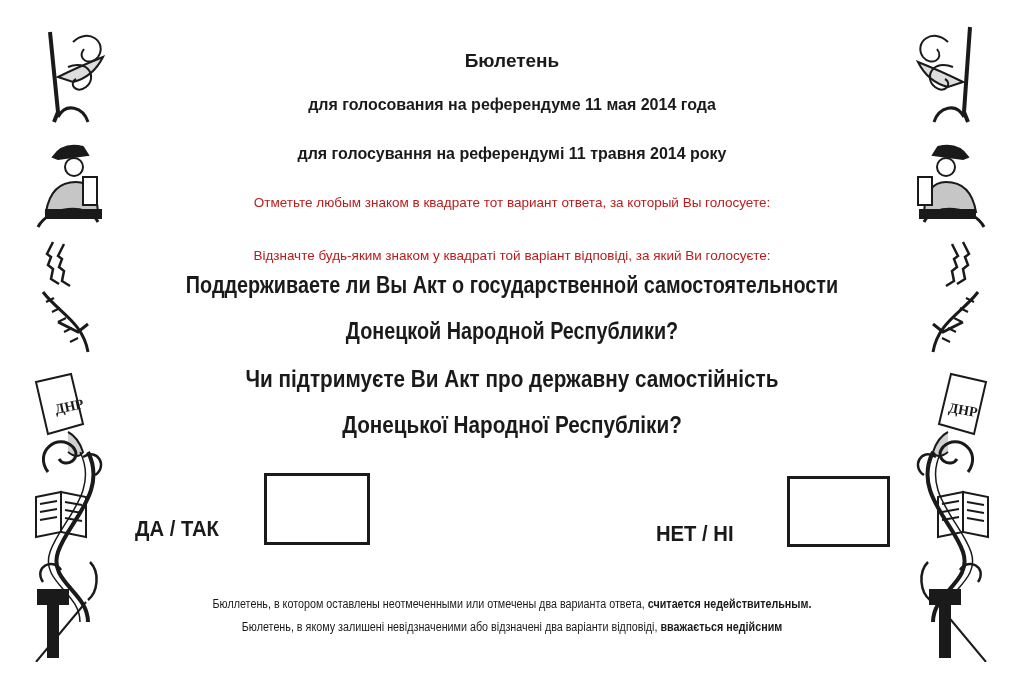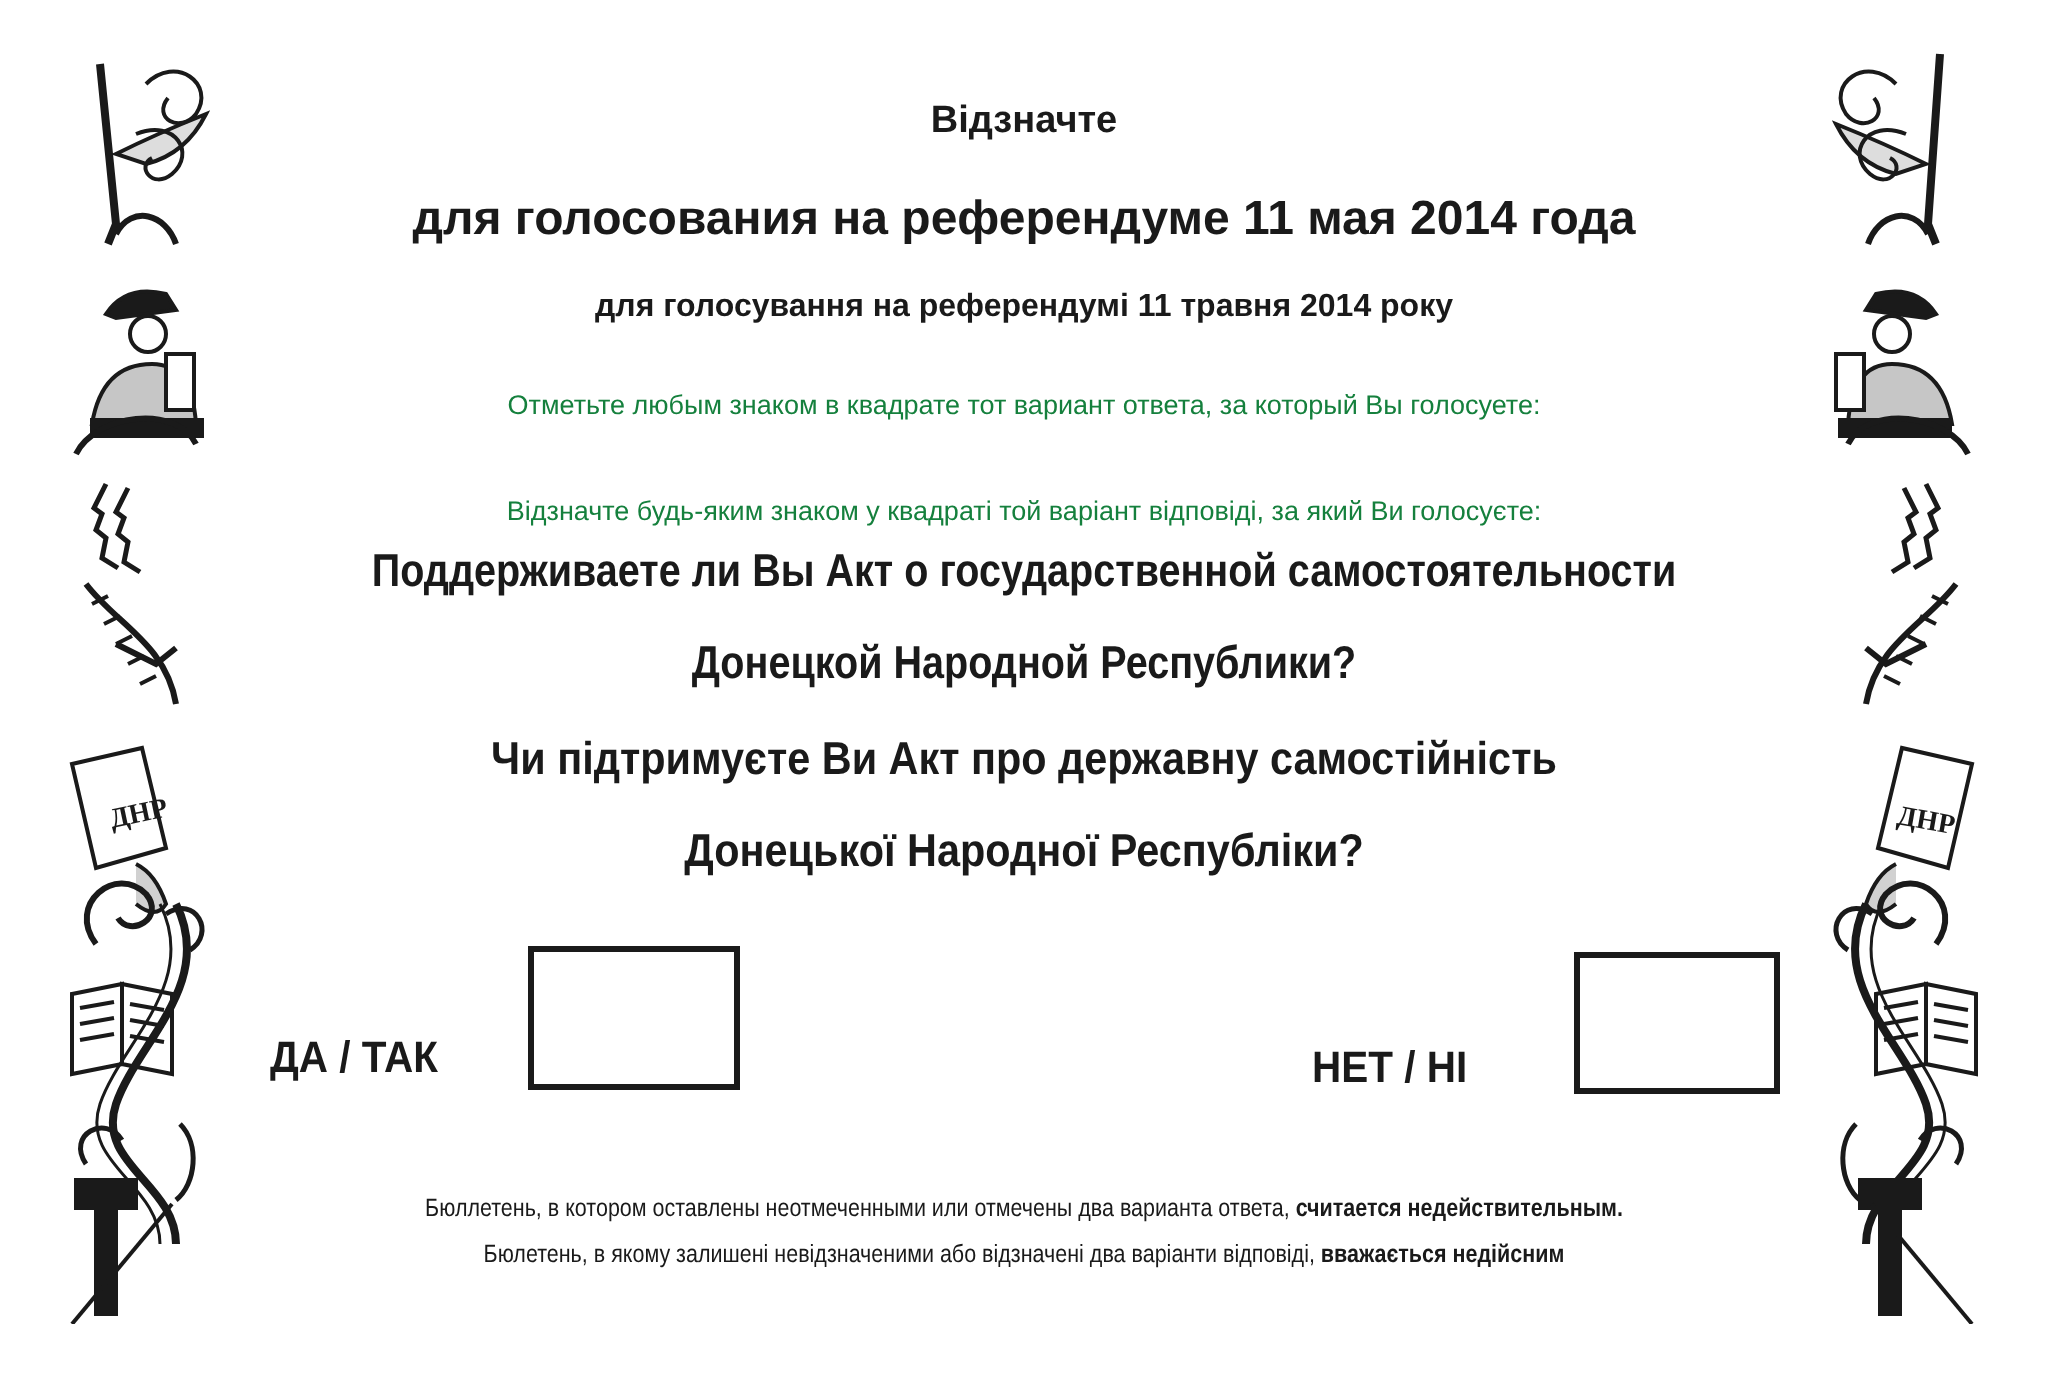--- a/index.html
+++ b/index.html
@@ -2,23 +2,23 @@
 <html><head>
   <meta charset="utf-8">
   <style>
     html, body { margin: 0; padding: 0; }
     body {
       width: 1024px; height: 690px; background: #ffffff; position: relative; overflow: hidden;
       font-family: "Liberation Sans", "DejaVu Sans", sans-serif; color: #1a1a1a;
     }
     .line { position: absolute; left: 0; width: 1024px; text-align: center; white-space: nowrap; }
     .title { top: 50px; font-size: 19px; font-weight: bold; }
-    .sub1 { top: 96px; font-size: 24px; font-weight: bold; }
+    .sub1 { top: 96px; font-size: 16px; font-weight: bold; }
     .sub2 { top: 145px; font-size: 16px; font-weight: bold; }
-    .instr { font-size: 13.5px; color: #15803d; }
+    .instr { font-size: 13.5px; color: #b91c1c; }
     .instr1 { top: 195px; }
     .instr2 { top: 248px; }
     .q { font-size: 23px; font-weight: bold; transform: scaleX(0.86); transform-origin: center; }
     .q1 { top: 272px; }
     .q2 { top: 318px; }
     .q3 { top: 366px; transform: scaleX(0.9); }
     .q4 { top: 412px; transform: scaleX(0.9); }
     .opt-label { position: absolute; font-size: 22px; font-weight: bold; transform: scaleX(0.92); transform-origin: left; }
     .yes-label { left: 135px; top: 516px; }
     .no-label { left: 656px; top: 521px; }
@@ -117,21 +117,21 @@
     <path d="M33 430 c-20 40 20 70 30 100 c10 30 -30 40 -30 70" stroke-width="1.5"></path>
     <path d="M70 560 c10 -15 -10 -25 -18 -12" stroke-width="2.5"></path>
     <path d="M20 540 c-10 10 -8 30 2 38" stroke-width="2.5"></path>
     <rect x="22" y="568" width="30" height="14" fill="#1a1a1a"></rect>
     <rect x="32" y="580" width="10" height="55" fill="#1a1a1a"></rect>
     <path d="M78 640 l-50 -60" stroke-width="2"></path>
   </g>
   <text x="40" y="390" font-family="Liberation Serif, serif" font-size="14" font-weight="bold" fill="#1a1a1a" transform="rotate(10 40 390)">ДНР</text>
 </svg>
 
-<div class="line title">Відзначте</div>
+<div class="line title">Бюлетень</div>
 <div class="line sub1">для голосования на референдуме 11 мая 2014 года</div>
 <div class="line sub2">для голосування на референдумі 11 травня 2014 року</div>
 
 <div class="line instr instr1">Отметьте любым знаком в квадрате тот вариант ответа, за который Вы голосуете:</div>
 <div class="line instr instr2">Відзначте будь-яким знаком у квадраті той варіант відповіді, за який Ви голосуєте:</div>
 
 <div class="line q q1">Поддерживаете ли Вы Акт о государственной самостоятельности</div>
 <div class="line q q2">Донецкой Народной Республики?</div>
 <div class="line q q3">Чи підтримуєте Ви Акт про державну самостійність</div>
 <div class="line q q4">Донецької Народної Республіки?</div>

